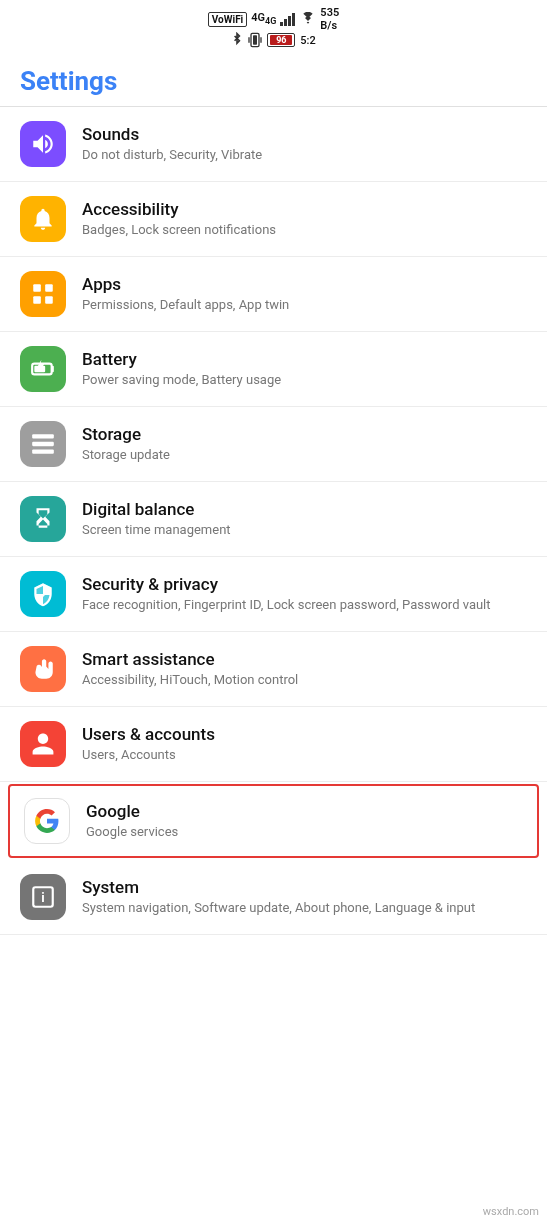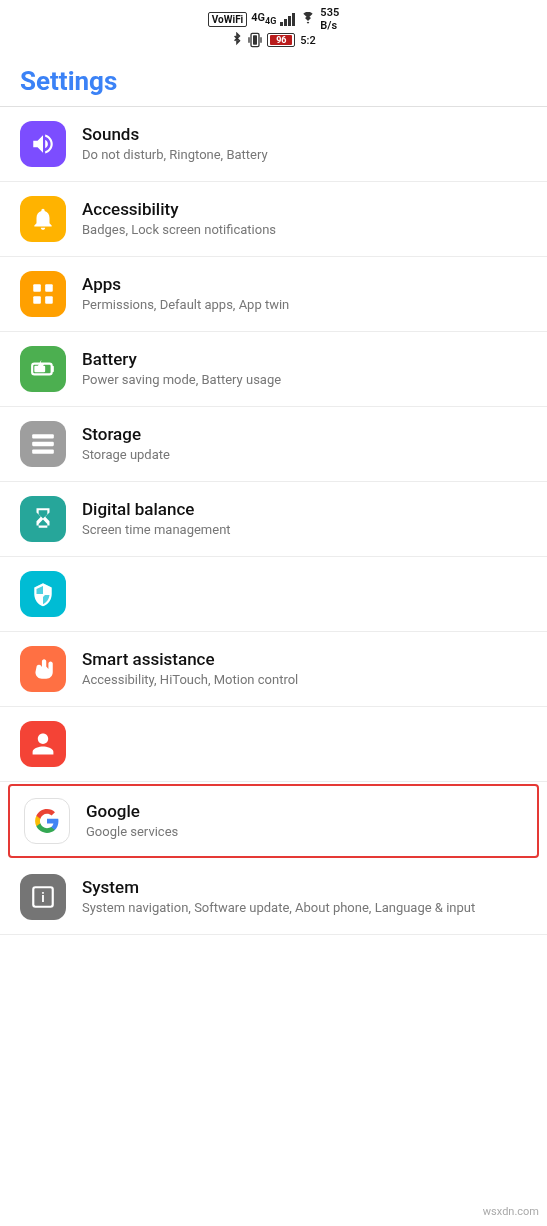--- a/index.html
+++ b/index.html
@@ -205,21 +205,21 @@
 <li class="settings-item">
     <div class="icon-wrapper bg-purple">
       <svg viewBox="0 0 24 24" fill="none" xmlns="http://www.w3.org/2000/svg">
       <path d="M3 9v6h4l5 5V4L7 9H3z" fill="white"></path>
       <path d="M16.5 12c0-1.77-1.02-3.29-2.5-4.03v8.05c1.48-.73 2.5-2.25 2.5-4.02z" fill="white"></path>
       <path d="M14 3.23v2.06c2.89.86 5 3.54 5 6.71s-2.11 5.85-5 6.71v2.06c4.01-.91 7-4.49 7-8.77 0-4.28-2.99-7.86-7-8.77z" fill="white"></path>
     </svg>
     </div>
     <div class="item-text">
       <div class="item-title">Sounds</div>
-      <div class="item-subtitle">Do not disturb, Ringtone, Battery</div>
+      <div class="item-subtitle">Do not disturb, Security, Vibrate</div>
     </div>
   </li>
     <li class="settings-item">
     <div class="icon-wrapper bg-orange-yellow">
       <svg viewBox="0 0 24 24" fill="none">
       <path d="M12 22c1.1 0 2-.9 2-2h-4c0 1.1.9 2 2 2zm6-6V11c0-3.07-1.64-5.64-4.5-6.32V4c0-.83-.67-1.5-1.5-1.5s-1.5.67-1.5 1.5v.68C7.63 5.36 6 7.92 6 11v5l-2 2v1h16v-1l-2-2z" fill="white"></path>
     </svg>
     </div>
     <div class="item-text">
       <div class="item-title">Accessibility</div>
@@ -280,37 +280,45 @@
     </div>
   </li>
     <li class="settings-item">
     <div class="icon-wrapper bg-cyan">
       <svg viewBox="0 0 24 24" fill="none">
       <path d="M12 2L4 6v6c0 5.25 3.4 10.15 8 11.35C16.6 22.15 20 17.25 20 12V6l-8-4z" fill="white" opacity="0.3"></path>
       <path d="M12 2L4 6v6c0 5.25 3.4 10.15 8 11.35C16.6 22.15 20 17.25 20 12V6l-8-4zm0 10.99h6c-.46 3.87-3.02 7.3-6 8.48V12H6V7.38l6-2.67v8.28z" fill="white"></path>
       <path d="M10 14l-2-2-1.4 1.4L10 16.8l5.4-5.4L14 10l-4 4z" fill="white"></path>
     </svg>
     </div>
+    <div class="item-text">
+      <div class="item-title">Security &amp; privacy</div>
+      <div class="item-subtitle">Face recognition, Fingerprint ID, Lock screen password, Password vault</div>
+    </div>
   </li>
     <li class="settings-item">
     <div class="icon-wrapper bg-orange">
       <svg viewBox="0 0 24 24" fill="none">
       <path d="M21 7c0-1.1-.9-2-2-2s-2 .9-2 2v5l-2-2.22V5c0-1.1-.9-2-2-2s-2 .9-2 2v5.22l-.98-1.41A2.01 2.01 0 0 0 8.38 8C7.28 7.85 6.3 8.6 6.08 9.7L5 15l.02.01C5 18.32 7.68 21 11 21h4c3.31 0 6-2.69 6-6V7z" fill="white"></path>
     </svg>
     </div>
     <div class="item-text">
       <div class="item-title">Smart assistance</div>
       <div class="item-subtitle">Accessibility, HiTouch, Motion control</div>
     </div>
   </li>
     <li class="settings-item">
     <div class="icon-wrapper bg-red">
       <svg viewBox="0 0 24 24" fill="none">
       <path d="M12 12c2.7 0 4.8-2.1 4.8-4.8S14.7 2.4 12 2.4 7.2 4.5 7.2 7.2 9.3 12 12 12zm0 2.4c-3.2 0-9.6 1.6-9.6 4.8v2.4h19.2v-2.4c0-3.2-6.4-4.8-9.6-4.8z" fill="white"></path>
     </svg>
+    </div>
+    <div class="item-text">
+      <div class="item-title">Users &amp; accounts</div>
+      <div class="item-subtitle">Users, Accounts</div>
     </div>
   </li>
     <li class="settings-item highlighted">
     <div class="icon-wrapper bg-white">
       <svg viewBox="0 0 24 24" xmlns="http://www.w3.org/2000/svg">
       <path d="M22.56 12.25c0-.78-.07-1.53-.2-2.25H12v4.26h5.92c-.26 1.37-1.04 2.53-2.21 3.31v2.77h3.57c2.08-1.92 3.28-4.74 3.28-8.09z" fill="#4285F4"></path>
       <path d="M12 23c2.97 0 5.46-.98 7.28-2.66l-3.57-2.77c-.98.66-2.23 1.06-3.71 1.06-2.86 0-5.29-1.93-6.16-4.53H2.18v2.84C3.99 20.53 7.7 23 12 23z" fill="#34A853"></path>
       <path d="M5.84 14.09c-.22-.66-.35-1.36-.35-2.09s.13-1.43.35-2.09V7.07H2.18C1.43 8.55 1 10.22 1 12s.43 3.45 1.18 4.93l2.85-2.22.81-.62z" fill="#FBBC05"></path>
       <path d="M12 5.38c1.62 0 3.06.56 4.21 1.64l3.15-3.15C17.45 2.09 14.97 1 12 1 7.7 1 3.99 3.47 2.18 7.07l3.66 2.84c.87-2.6 3.3-4.53 6.16-4.53z" fill="#EA4335"></path>
     </svg>

